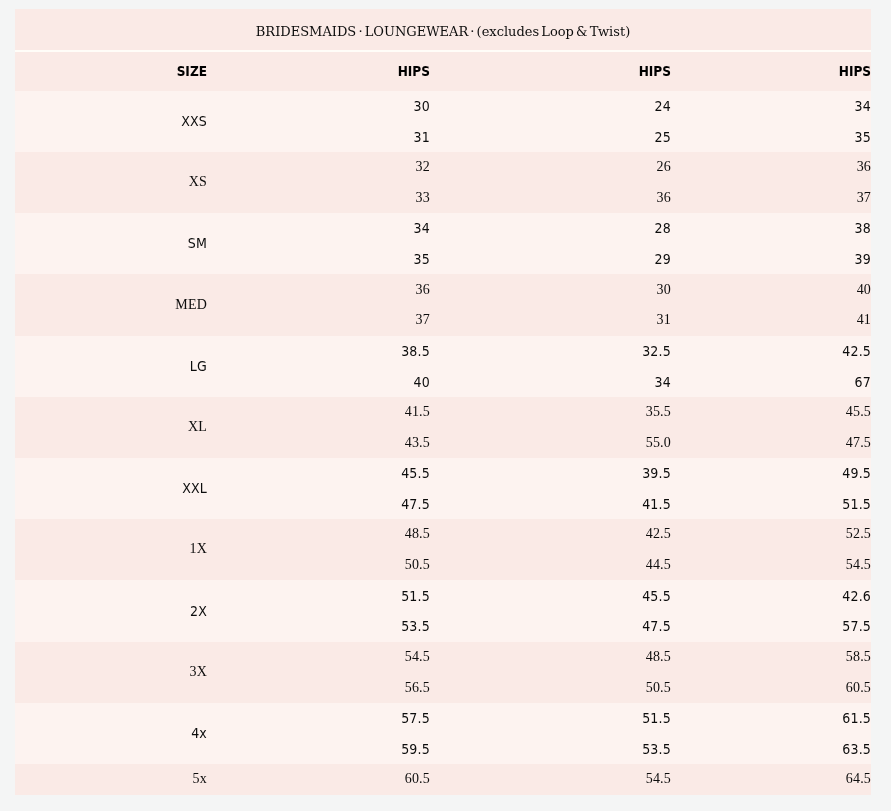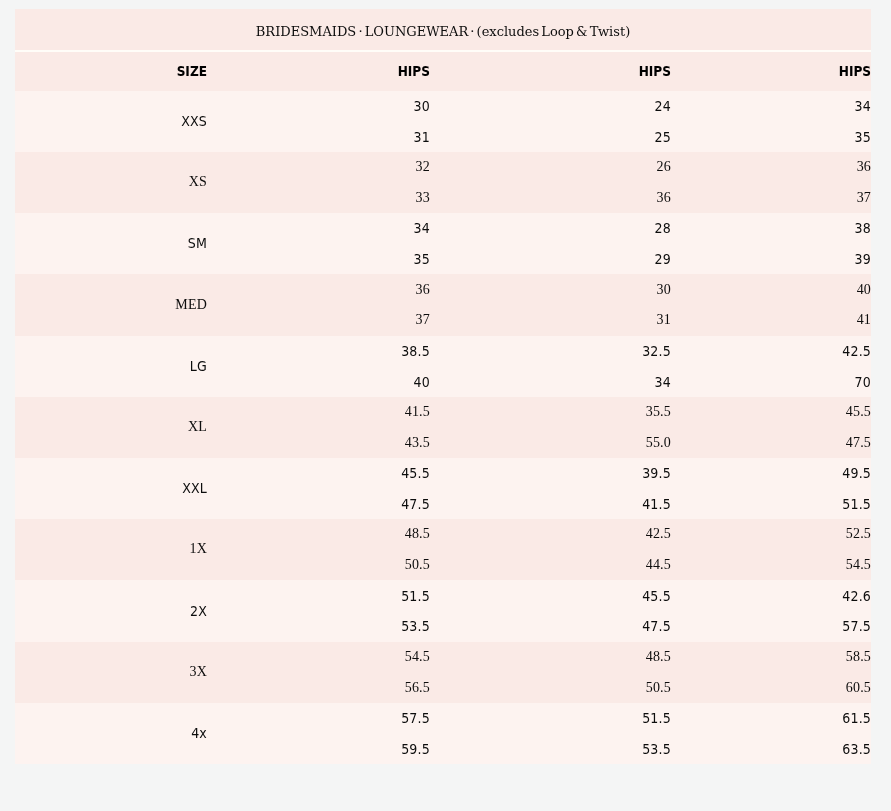--- a/index.html
+++ b/index.html
@@ -181,21 +181,21 @@
           <td class="vals">
             <span class="v">38.5</span>
             <span class="v">40</span>
           </td>
           <td class="vals">
             <span class="v">32.5</span>
             <span class="v">34</span>
           </td>
           <td class="vals">
             <span class="v">42.5</span>
-            <span class="v">70</span>
+            <span class="v">67</span>
           </td>
         </tr>
         <tr class="data-row row-b">
           <td class="size-cell">XL</td>
           <td class="vals">
             <span class="v">41.5</span>
             <span class="v">43.5</span>
           </td>
           <td class="vals">
             <span class="v">35.5</span>
@@ -272,17 +272,29 @@
             <span class="v">57.5</span>
             <span class="v">59.5</span>
           </td>
           <td class="vals">
             <span class="v">51.5</span>
             <span class="v">53.5</span>
           </td>
           <td class="vals">
             <span class="v">61.5</span>
             <span class="v">63.5</span>
+          </td>
+        </tr>
+        <tr class="data-row row-b last-row">
+          <td class="size-cell">5x</td>
+          <td class="vals">
+            <span class="v">60.5</span>
+          </td>
+          <td class="vals">
+            <span class="v">54.5</span>
+          </td>
+          <td class="vals">
+            <span class="v">64.5</span>
           </td>
         </tr>
       </tbody>
   </table>
 </div>
 
 </body></html>

